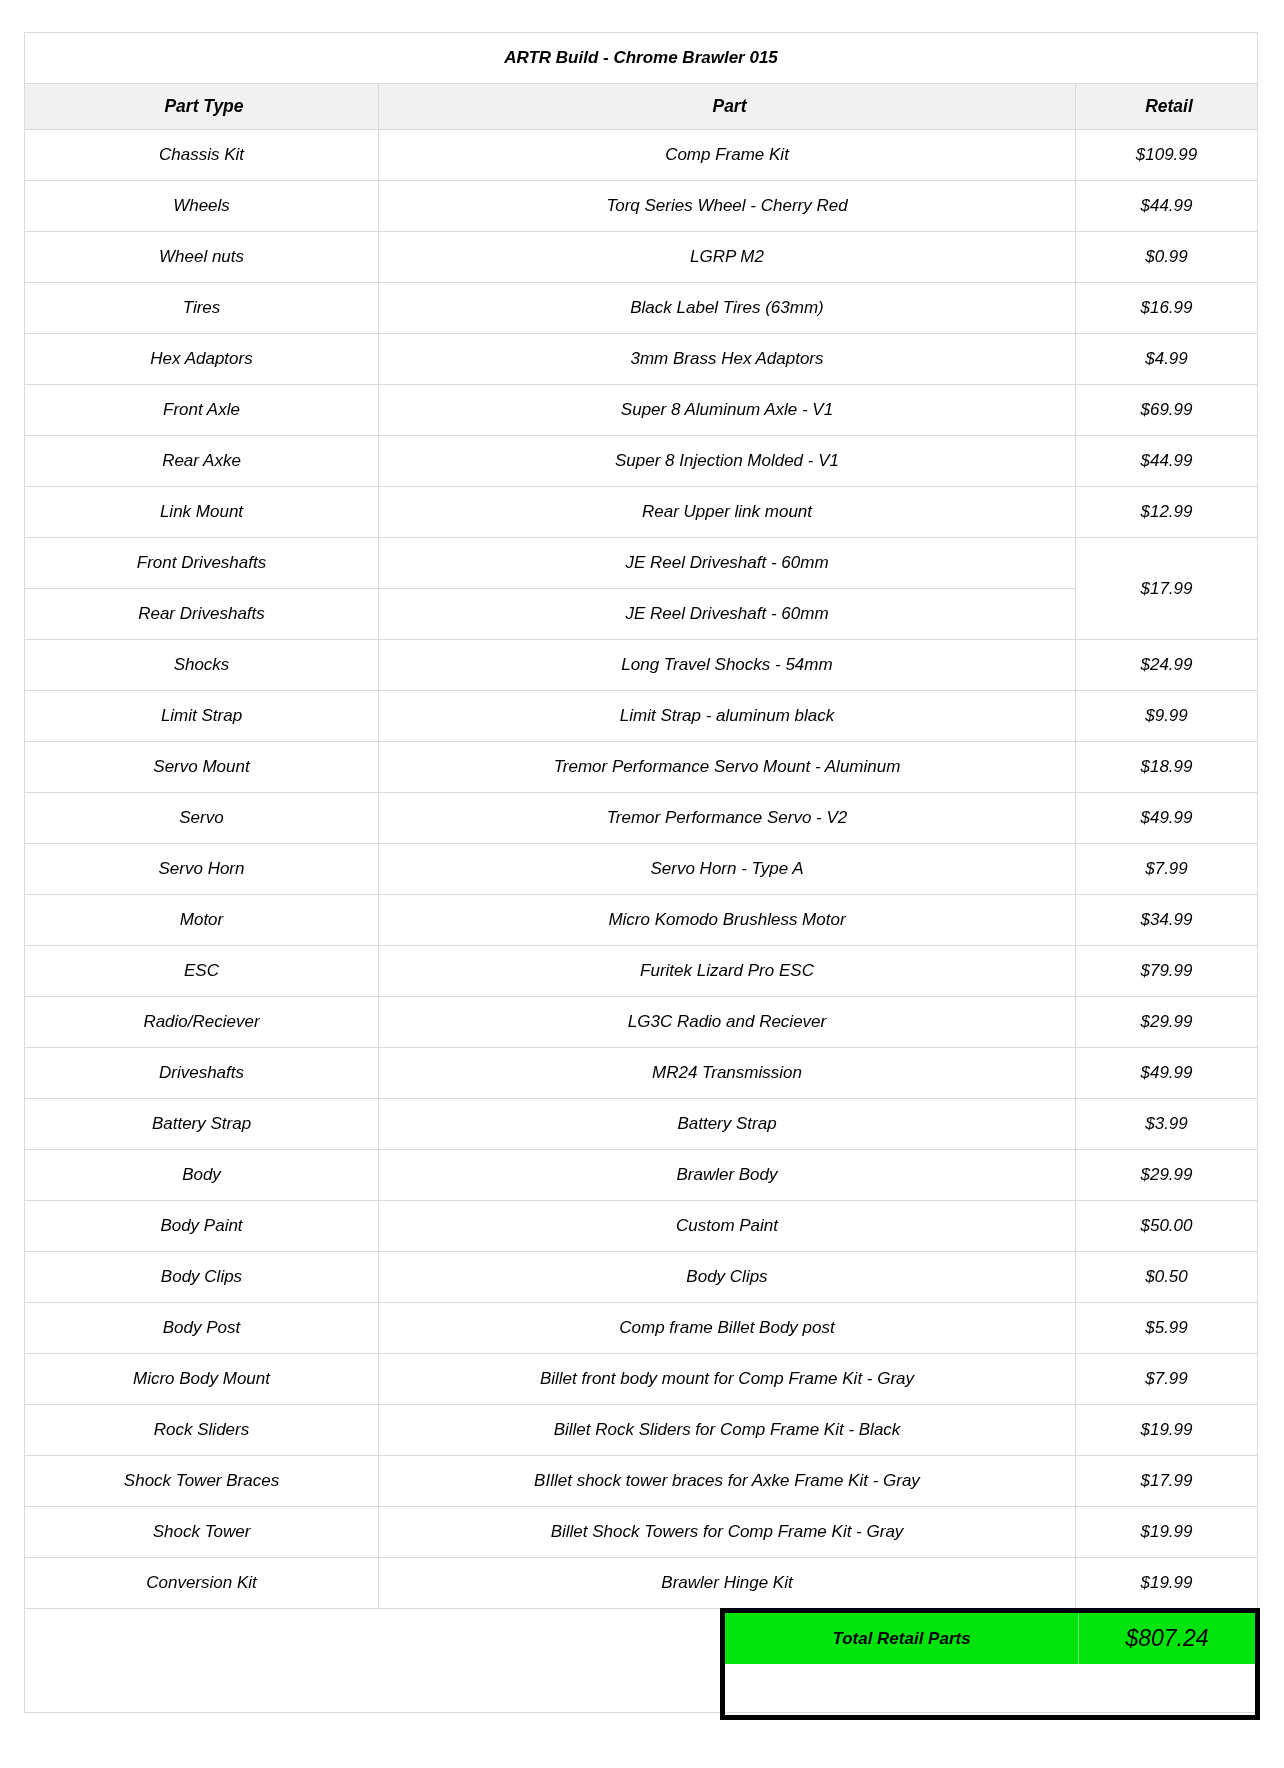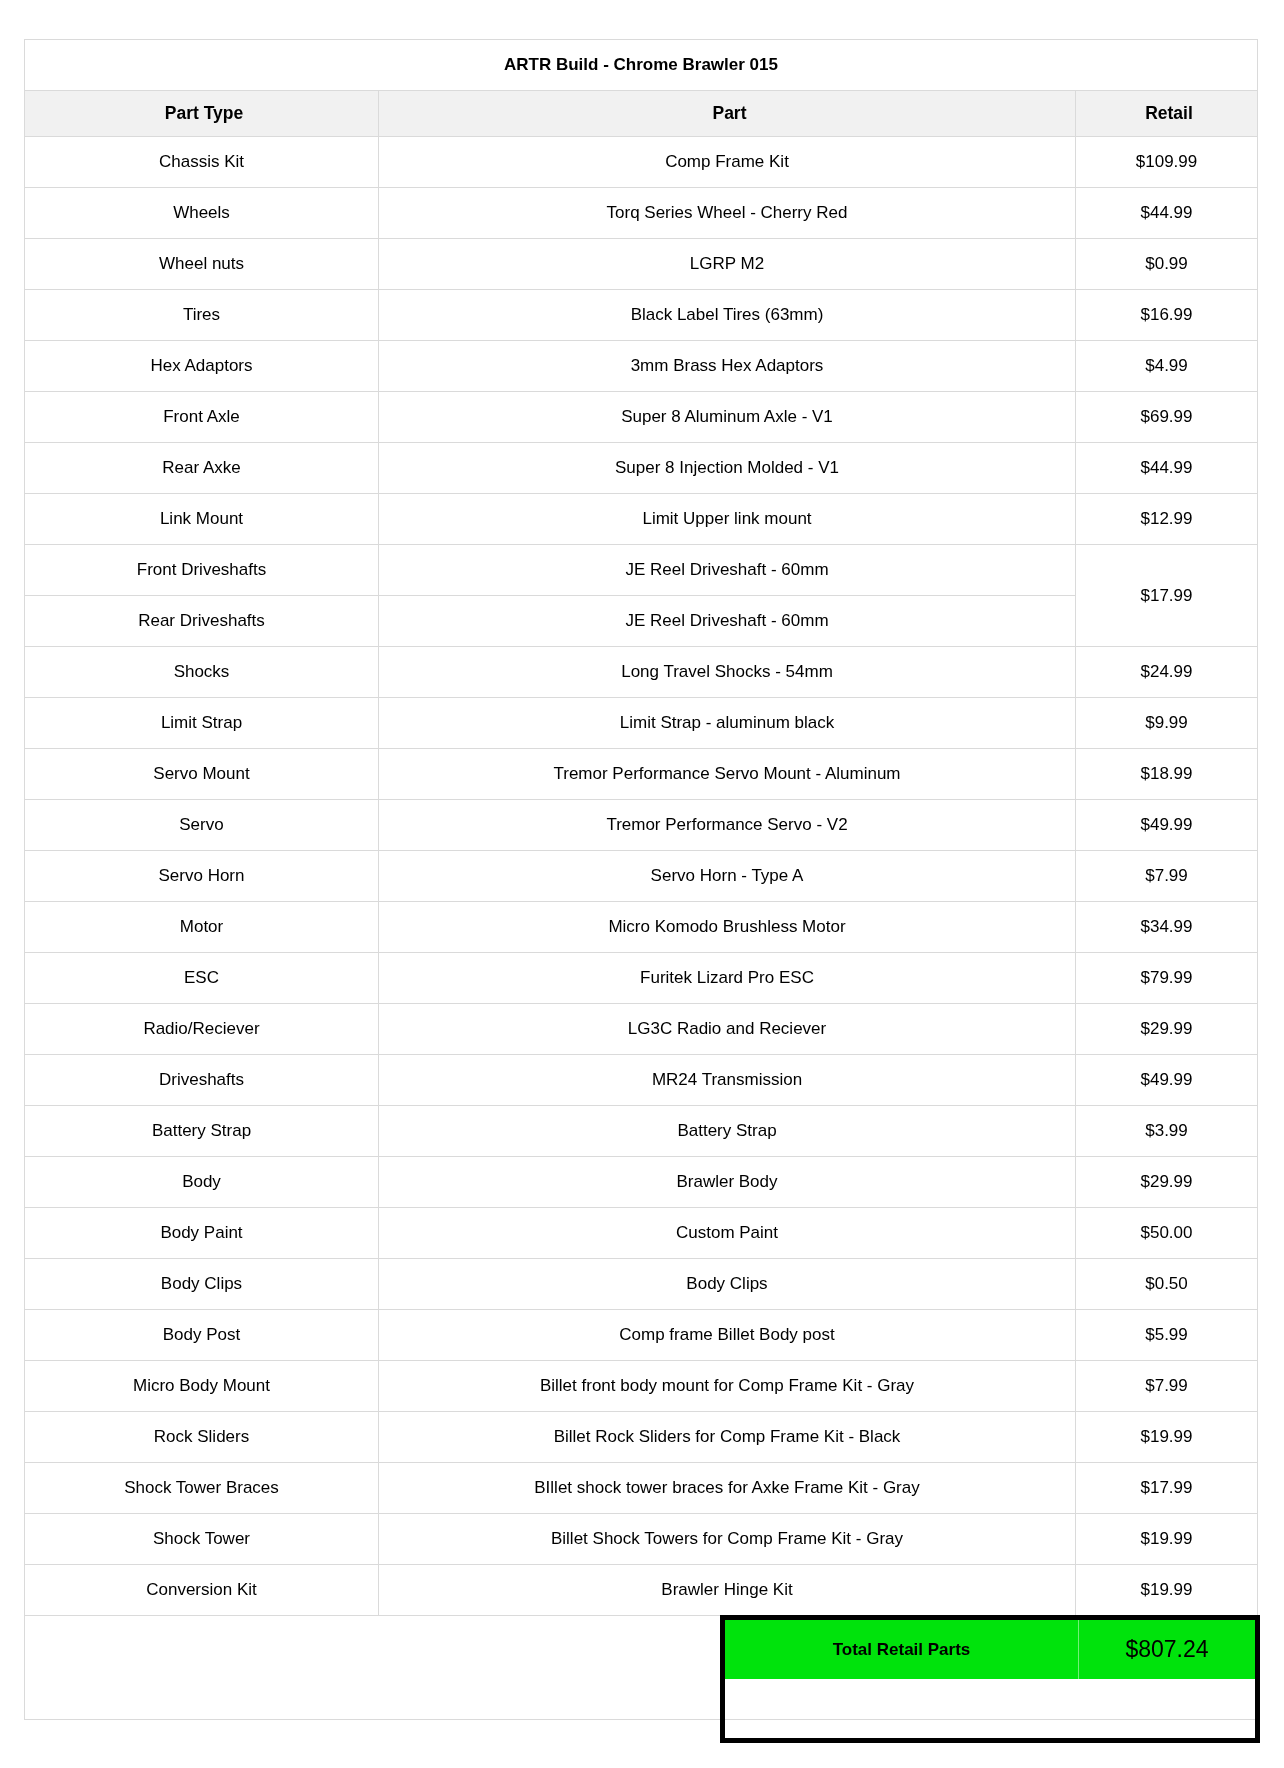--- a/index.html
+++ b/index.html
@@ -10,21 +10,21 @@
     --summary-border:#000000;
   }
   *{box-sizing:border-box;}
   html,body{margin:0;padding:0;}
   body{
     width:1284px;height:1768px;background:#ffffff;
     font-family:"Liberation Sans","DejaVu Sans",sans-serif;
     color:#000;
   }
   .page{position:relative;width:1284px;height:1768px;background:#fff;}
-  .sheet{position:absolute;left:24px;top:39px;width:1233px;}
+  .sheet{position:absolute;left:24px;top:32px;width:1233px;font-style:italic;}
 
   table.parts{
     width:100%;
     border-collapse:collapse;
     table-layout:fixed;
   }
   table.parts td{
     border:1px solid var(--grid);
     background:#fff;
     text-align:center;
@@ -58,21 +58,21 @@
     border-left:1px solid var(--grid);
     border-right:1px solid var(--grid);
     border-bottom:1px solid var(--grid);
     background:#fff;
   }
   .green-box{
     position:absolute;
     top:-1px;
     right:-4px;
     width:540px;
-    height:128px;
+    height:112px;
     border:5px solid var(--summary-border);
     display:grid;
     grid-template-rows:1fr 1fr;
   }
   .green-row{
     background:var(--green);
     display:flex;
     align-items:center;
   }
   .green-row + .green-row{border-top:5px solid var(--summary-border);}
@@ -144,21 +144,21 @@
         <td>Super 8 Aluminum Axle - V1</td>
         <td>$69.99</td>
       </tr>
           <tr>
         <td>Rear Axke</td>
         <td>Super 8 Injection Molded - V1</td>
         <td>$44.99</td>
       </tr>
           <tr>
         <td>Link Mount</td>
-        <td>Limit Upper link mount</td>
+        <td>Rear Upper link mount</td>
         <td>$12.99</td>
       </tr>
           <tr>
         <td>Front Driveshafts</td>
         <td>JE Reel Driveshaft - 60mm</td>
         <td rowspan="2">$17.99</td>
       </tr>
           <tr>
         <td>Rear Driveshafts</td>
         <td>JE Reel Driveshaft - 60mm</td>

